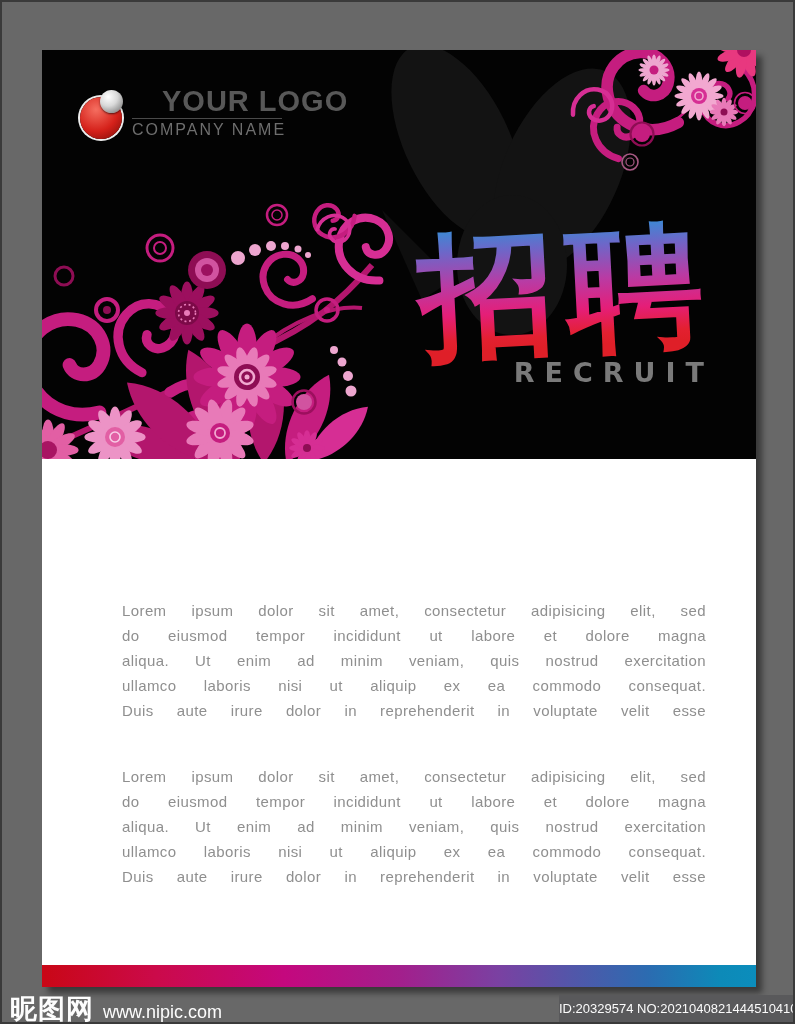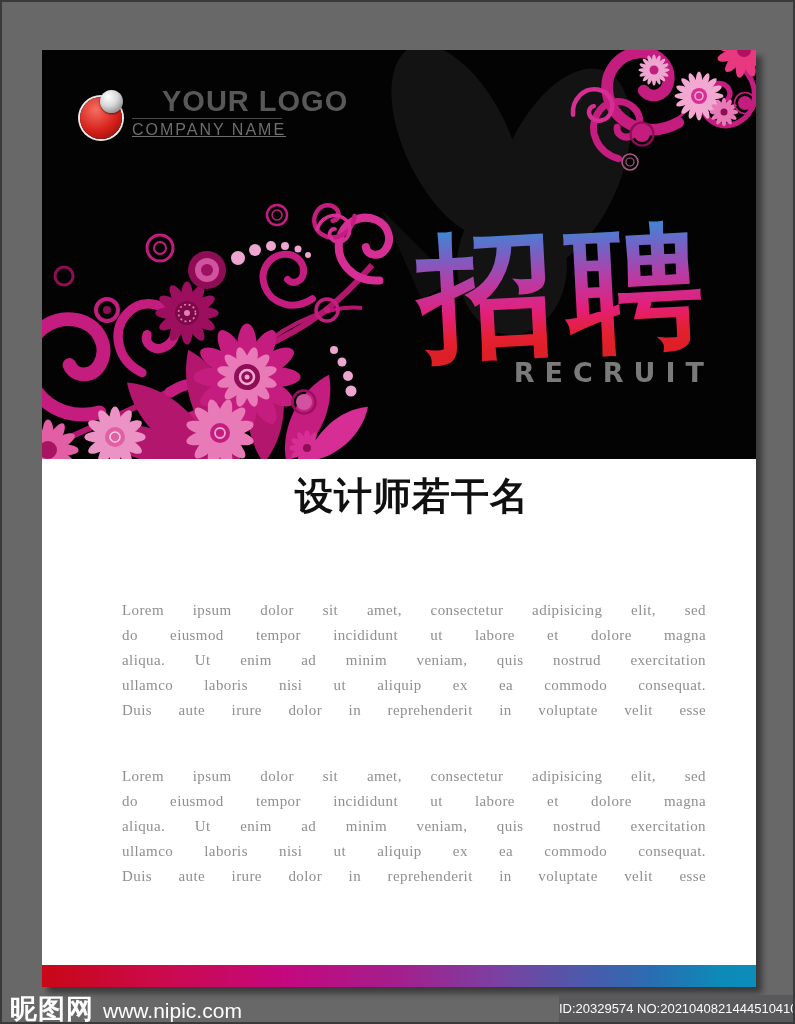--- a/index.html
+++ b/index.html
@@ -20,46 +20,46 @@
     background:radial-gradient(circle at 38% 30%,#f56e60,#d5211a 55%,#7f0d08 96%);
     box-shadow:0 0 0 2px #ededed;
   }
   .logo-silver{
     position:absolute;left:58px;top:40px;width:23px;height:23px;border-radius:50%;
     background:radial-gradient(circle at 36% 30%,#ffffff,#d9d9d9 42%,#8a8a8a 82%,#6d6d6d);
     box-shadow:0 1px 2px rgba(0,0,0,.6);
   }
   .logo-title{position:absolute;left:90px;top:35px;font-size:29px;font-weight:bold;color:#585858;letter-spacing:1px;white-space:nowrap;margin-left:30px;}
   .logo-divider{position:absolute;left:90px;top:68px;width:150px;height:0;border-top:1px solid #4a4a4a;}
-  .logo-sub{position:absolute;left:90px;top:71px;font-size:16px;color:#6e6e6e;letter-spacing:2px;white-space:nowrap;text-decoration:underline;}
+  .logo-sub{position:absolute;left:90px;top:71px;font-size:16px;color:#6e6e6e;letter-spacing:2px;white-space:nowrap;}
   
   .body-sec{position:absolute;left:0;top:409px;width:714px;height:506px;background:#ffffff;}
   .heading{
     position:absolute;left:0;top:17px;width:100%;margin:0;text-align:center;
     transform:translateX(13px);
     font-size:38px;line-height:40px;font-weight:900;color:#101010;letter-spacing:1px;
   }
   .pill{
     position:absolute;left:70px;width:138px;height:28px;border-radius:14px;
     color:#fff;font-size:15px;font-weight:bold;letter-spacing:4px;
     text-align:center;line-height:29px;white-space:nowrap;
   }
   .pill1{top:106px;} .pill2{top:267px;}
   .para{position:absolute;left:80px;width:584px;color:#8f8f8f;font-size:15px;line-height:25px;letter-spacing:.4px;word-spacing:1.5px;}
   .para1{top:139px;} .para2{top:305px;}
-  .para .ln{text-align:justify;text-align-last:justify;white-space:nowrap;font-family:Liberation Serif, serif;}
+  .para .ln{text-align:justify;text-align-last:justify;white-space:nowrap;}
   
   .rainbow{
     position:absolute;left:0;bottom:0;width:714px;height:22px;
     background:linear-gradient(90deg,#c90716 0%,#cb0a4a 16%,#c4087e 34%,#a31f8c 50%,#7a41a2 64%,#5356a9 74%,#2b6cb1 85%,#0d8ab8 95%,#0b8dbc 100%);
   }
   
   .wm{position:absolute;left:8px;top:989px;color:#fdfdfd;display:flex;align-items:baseline;gap:9px;}
   .wm-cn{font-size:27px;font-weight:bold;letter-spacing:1px;}
-  .wm-url{font-size:21px;}
+  .wm-url{font-size:18px;}
   .idbox{
     position:absolute;left:557px;top:993px;width:237px;height:27px;background:#59595b;
     color:#fbfbfb;font-size:13px;line-height:27px;text-align:center;white-space:nowrap;overflow:hidden;
   }
 </style>
 </head>
 <body>
 
 <div class="canvas">
 
@@ -253,21 +253,20 @@
       <div>
         <div class="logo-red"></div>
         <div class="logo-silver"></div>
         <div class="logo-title">YOUR LOGO</div>
         <div class="logo-divider"></div>
         <div class="logo-sub">COMPANY NAME</div>
       </div>
     </div>
 
     <div class="body-sec">
-      <h1 class="heading">设计师若干名</h1>
 
       <div class="pill pill1">YOUR TEXT</div>
       <div class="para para1">
         <div class="ln">Lorem ipsum dolor sit amet, consectetur adipisicing elit, sed</div>
         <div class="ln">do eiusmod tempor incididunt ut labore et dolore magna</div>
         <div class="ln">aliqua. Ut enim ad minim veniam, quis nostrud exercitation</div>
         <div class="ln">ullamco laboris nisi ut aliquip ex ea commodo consequat.</div>
         <div class="ln">Duis aute irure dolor in reprehenderit in voluptate velit esse</div>
       </div>
 

